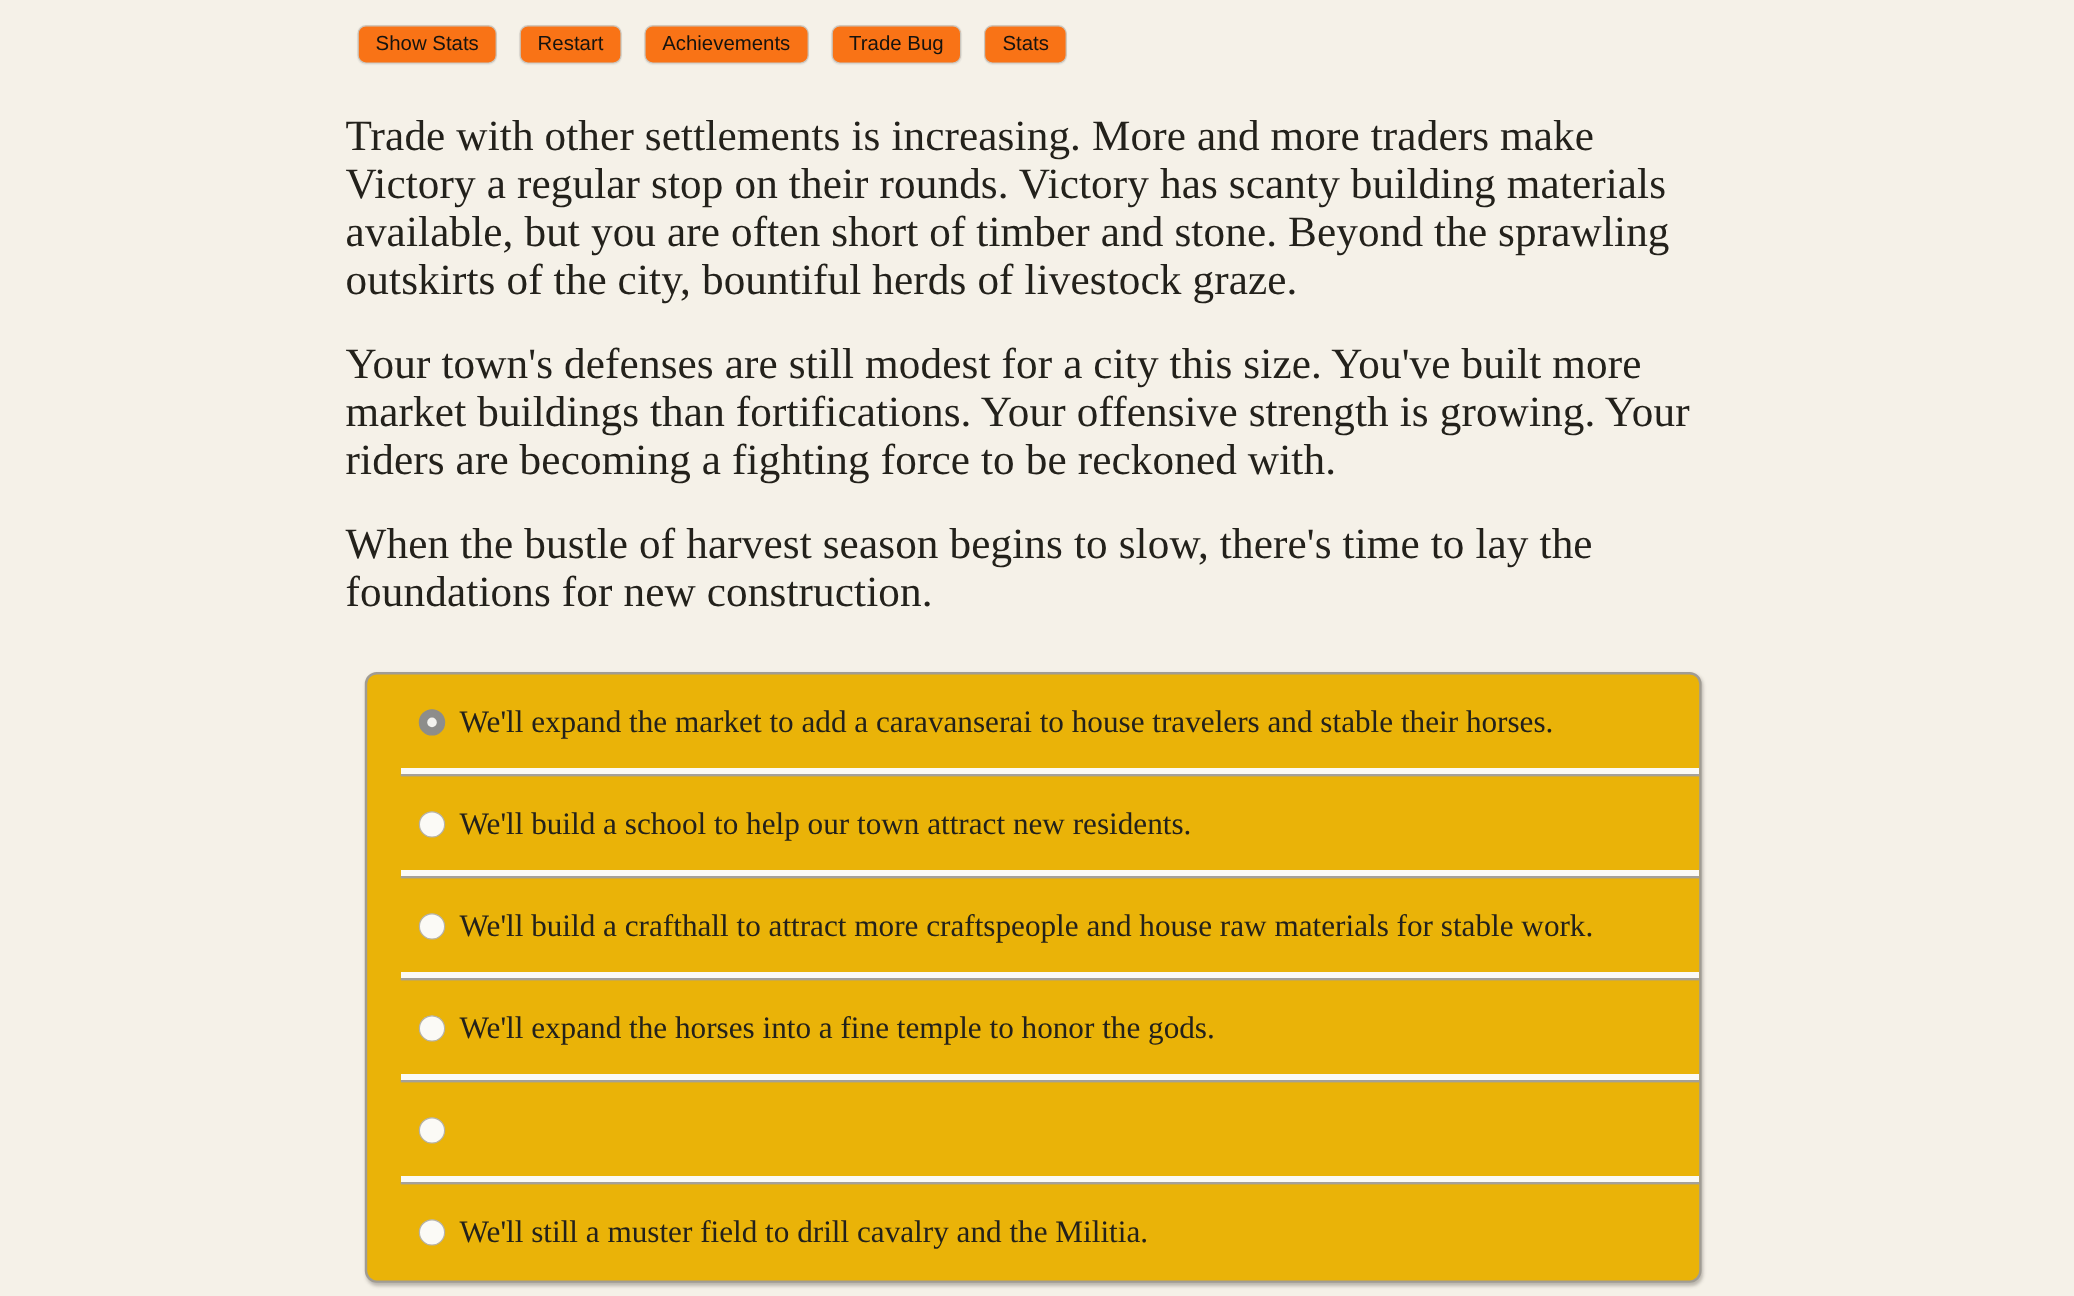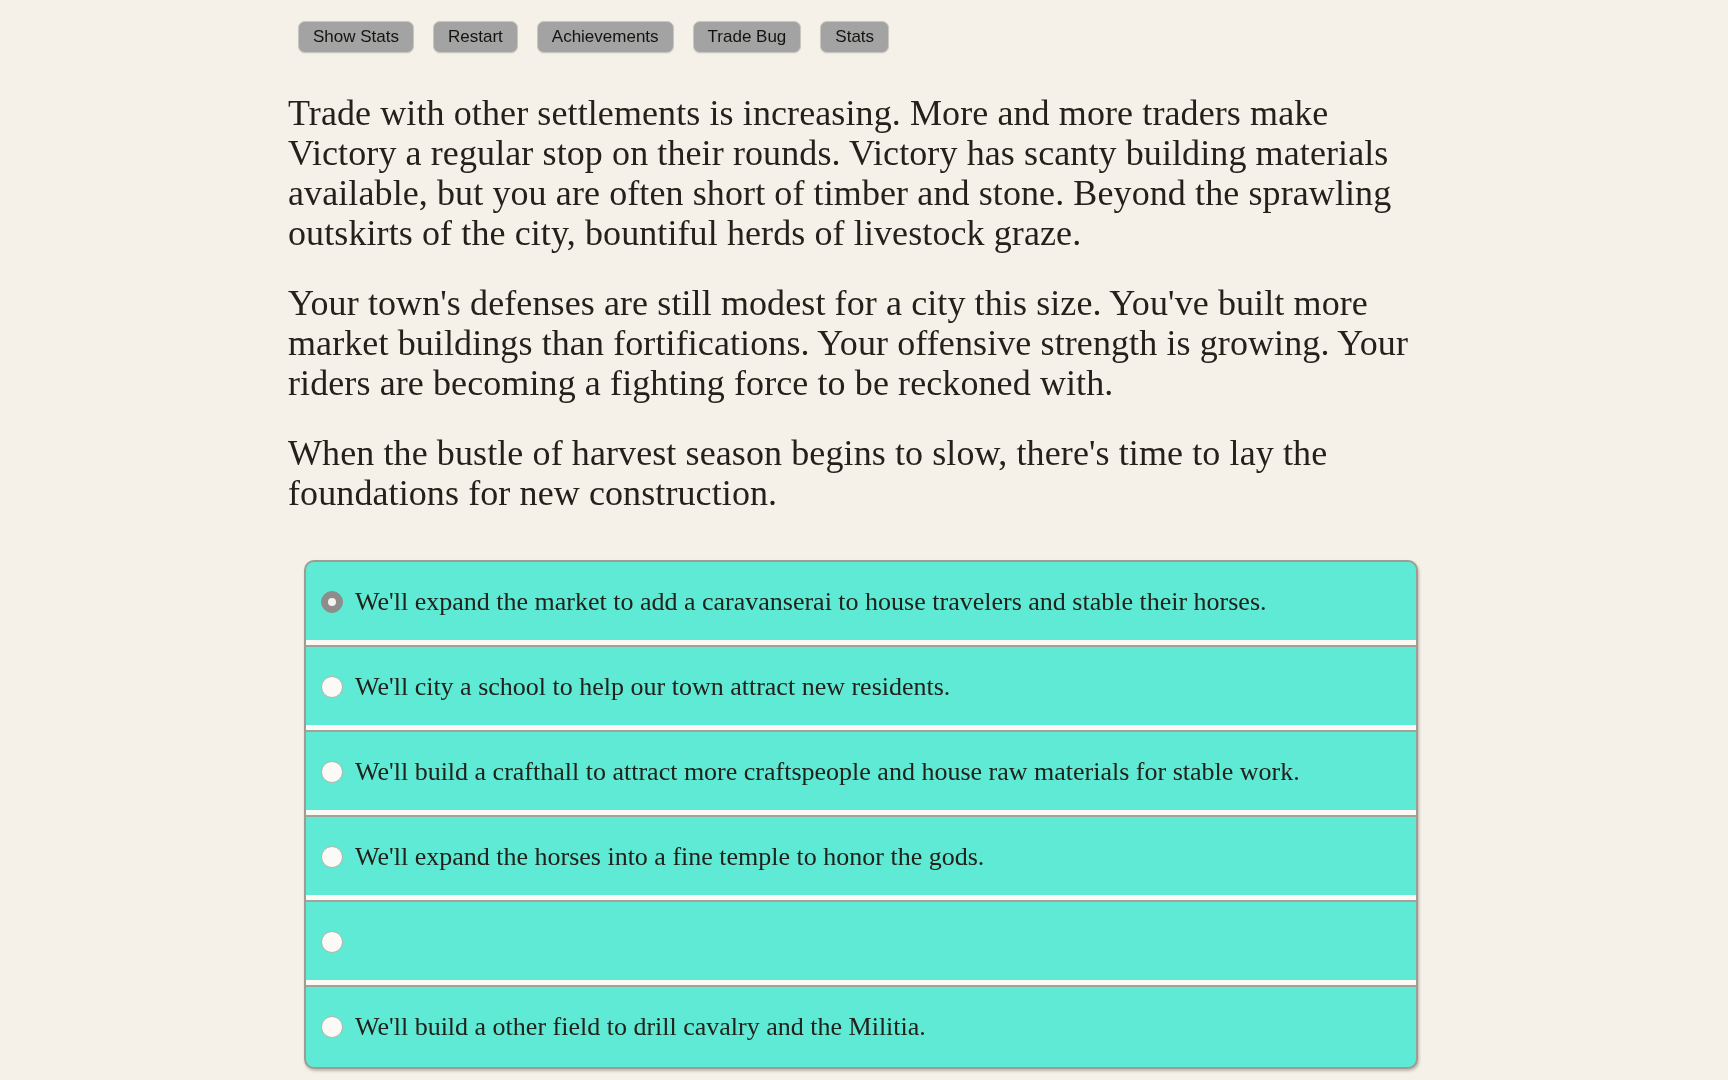--- a/index.html
+++ b/index.html
@@ -22,21 +22,21 @@
     display: flex;
     gap: 19px;
     margin-left: 10px;
     margin-bottom: 40px;
   }
   .toolbar button {
     font-family: "Liberation Sans", sans-serif;
     font-size: 17px;
     line-height: 21px;
     color: #15130f;
-    background: #a3a3a3;
+    background: #f97316;
     border: 1px solid #c9c6bf;
     border-radius: 7px;
     padding: 4px 14px 5px 14px;
     box-shadow: 0 0.5px 1px rgba(0,0,0,0.06);
     cursor: pointer;
     white-space: nowrap;
   }
   
   .story p {
     font-size: 36px;
@@ -46,23 +46,24 @@
     letter-spacing: 0.1px;
   }
   
   .choice-box {
     margin-top: 47px;
     margin-left: 16px;
     width: 1114px;
     box-sizing: border-box;
     border: 2px solid #a09c94;
     border-radius: 10px;
-    background: #5eead4;
+    background: #eab308;
     box-shadow: 1px 2px 3px rgba(80,75,65,0.35);
     overflow: hidden;
+    padding-left: 28px;
   }
   .option-row {
     display: block;
     padding: 20px 26px 20px 15px;
     cursor: pointer;
     font-size: 26px;
     line-height: 40px;
     color: #23211b;
   }
   .option-row:not(:last-child) {
@@ -115,29 +116,29 @@
     <p>Trade with other settlements is increasing. More and more traders make Victory a regular stop on their rounds. Victory has scanty building materials available, but you are often short of timber and stone. Beyond the sprawling outskirts of the city, bountiful herds of livestock graze.</p>
     <p>Your town's defenses are still modest for a city this size. You've built more market buildings than fortifications. Your offensive strength is growing. Your riders are becoming a fighting force to be reckoned with.</p>
     <p>When the bustle of harvest season begins to slow, there's time to lay the foundations for new construction.</p>
   </div>
 
   <div class="choice-box">
     <label class="option-row selected">
       <span class="radio"></span><span>We'll expand the market to add a caravanserai to house travelers and stable their horses.</span>
     </label>
     <label class="option-row">
-      <span class="radio"></span><span>We'll city a school to help our town attract new residents.</span>
+      <span class="radio"></span><span>We'll build a school to help our town attract new residents.</span>
     </label>
     <label class="option-row">
       <span class="radio"></span><span>We'll build a crafthall to attract more craftspeople and house raw materials for stable work.</span>
     </label>
     <label class="option-row">
       <span class="radio"></span><span>We'll expand the horses into a fine temple to honor the gods.</span>
     </label>
     <label class="option-row">
       <span class="radio"></span>
     </label>
     <label class="option-row">
-      <span class="radio"></span><span>We'll build a other field to drill cavalry and the Militia.</span>
+      <span class="radio"></span><span>We'll still a muster field to drill cavalry and the Militia.</span>
     </label>
   </div>
 
 </div>
 
 </body></html>

